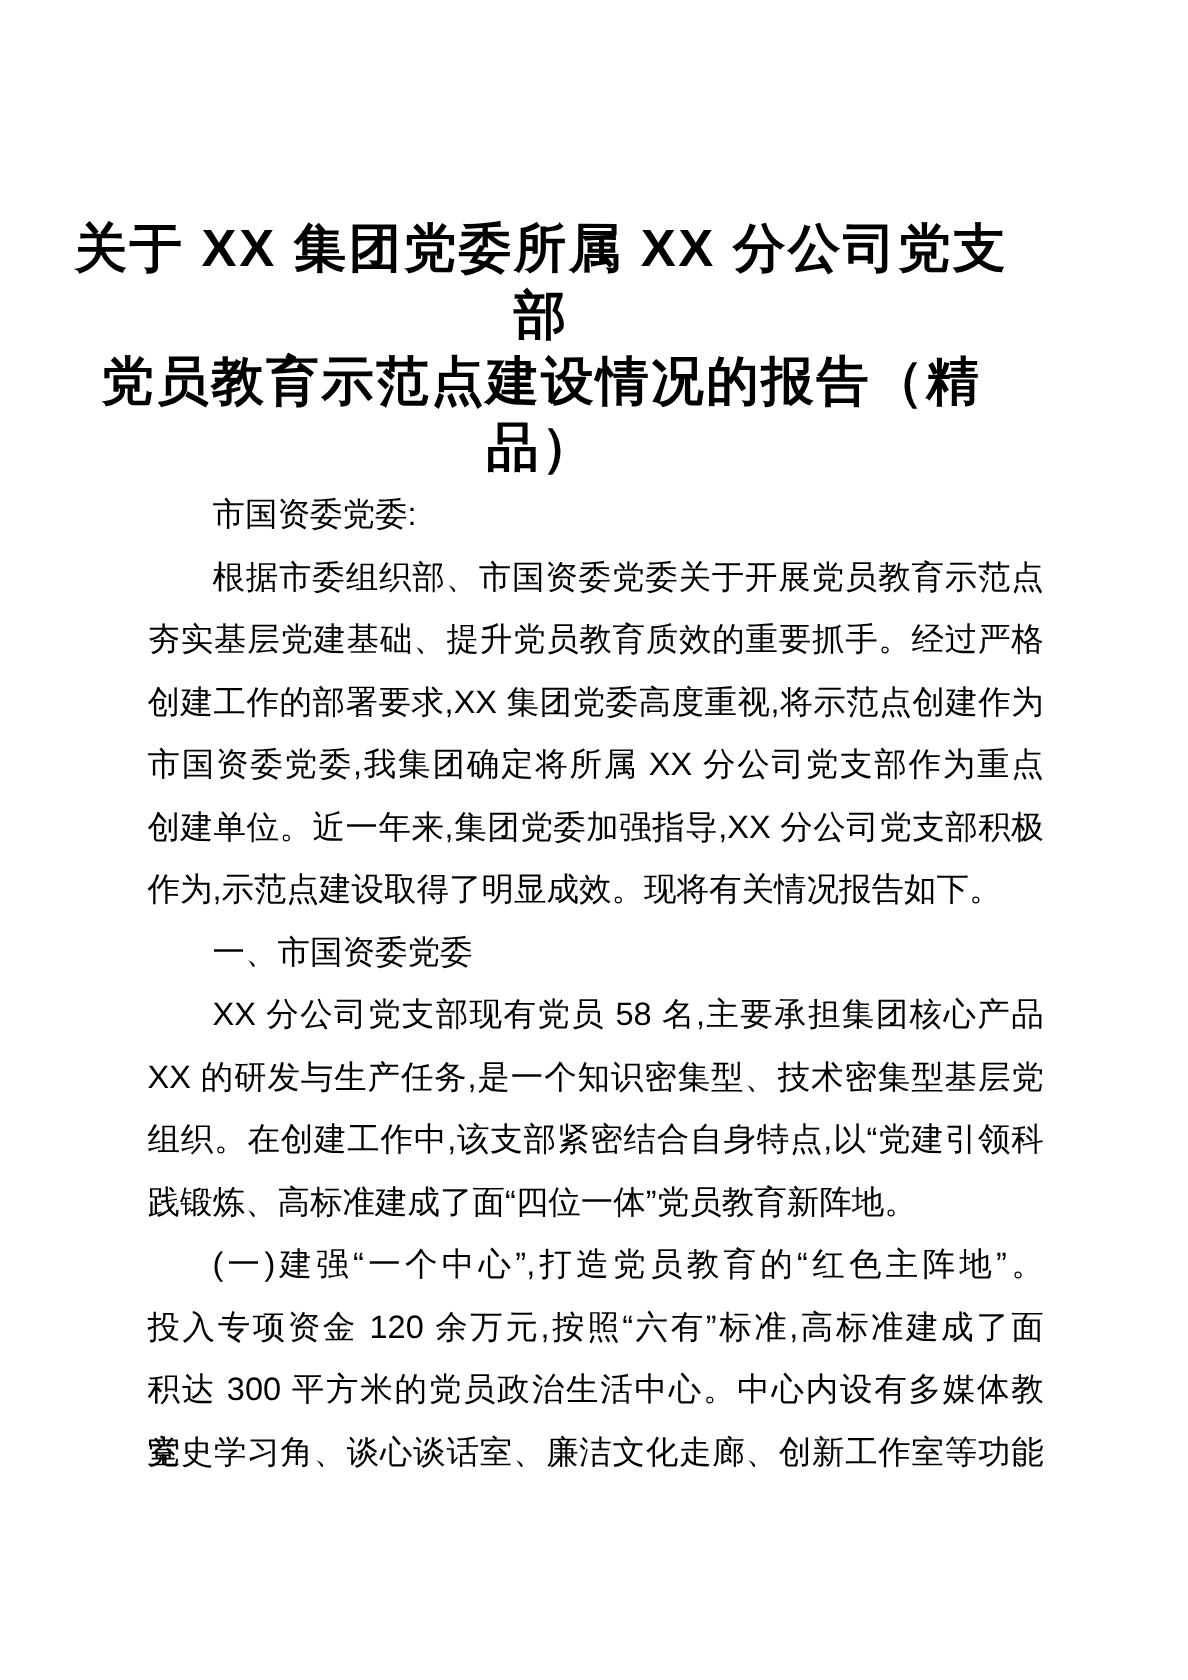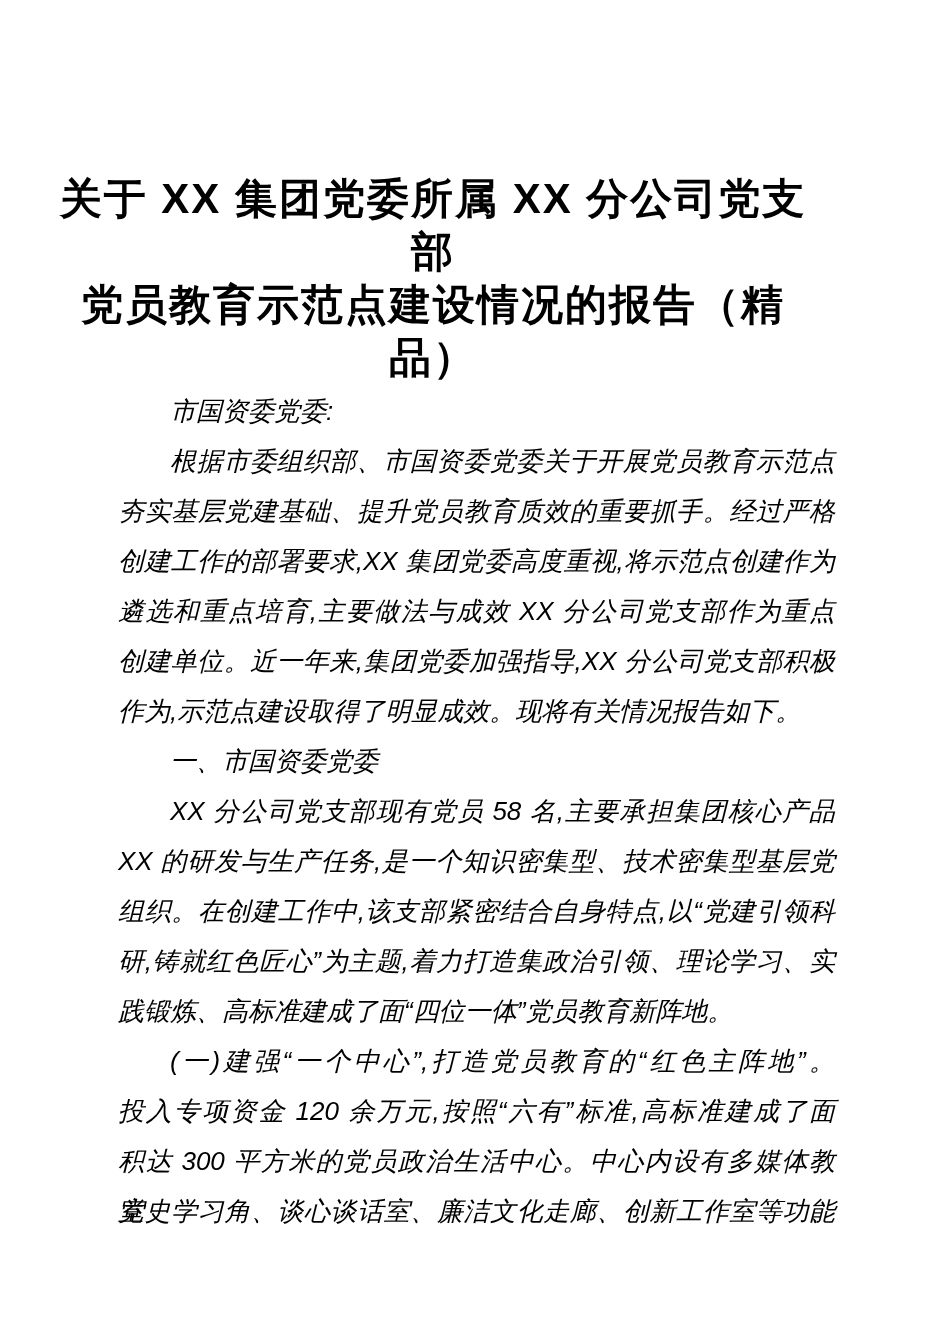--- a/index.html
+++ b/index.html
@@ -24,21 +24,20 @@
     line-height: 53px;
     font-weight: 700;
     letter-spacing: 2px;
   }
   .doc-body {
     margin-top: 2px;
     margin-left: 118px;
     width: 717px;
     font-size: 26px;
     line-height: 50px;
-    font-style: italic;
   }
   .body-line {
     height: 50px;
     white-space: pre-wrap;
   }
   .body-line.indent {
     text-indent: 52px;
   }
   .body-line.justify {
     text-align: justify;
@@ -52,27 +51,26 @@
   <h1 class="doc-title">
     <div>关于 XX 集团党委所属 XX 分公司党支部</div>
     <div>党员教育示范点建设情况的报告（精</div>
     <div>品）</div>
   </h1>
   <div class="doc-body">
       <div class="body-line indent">市国资委党委:</div>
       <div class="body-line indent justify">根据市委组织部、市国资委党委关于开展党员教育示范点</div>
       <div class="body-line justify">夯实基层党建基础、提升党员教育质效的重要抓手。经过严格</div>
       <div class="body-line justify">创建工作的部署要求,XX 集团党委高度重视,将示范点创建作为</div>
-      <div class="body-line justify">遴选和重点培育,主要做法与成效 XX 分公司党支部作为重点</div>
+      <div class="body-line justify">市国资委党委,我集团确定将所属 XX 分公司党支部作为重点</div>
       <div class="body-line justify">创建单位。近一年来,集团党委加强指导,XX 分公司党支部积极</div>
       <div class="body-line">作为,示范点建设取得了明显成效。现将有关情况报告如下。</div>
       <div class="body-line indent">一、市国资委党委</div>
       <div class="body-line indent justify">XX 分公司党支部现有党员 58 名,主要承担集团核心产品</div>
       <div class="body-line justify">XX 的研发与生产任务,是一个知识密集型、技术密集型基层党</div>
       <div class="body-line justify">组织。在创建工作中,该支部紧密结合自身特点,以“党建引领科</div>
-      <div class="body-line justify">研,铸就红色匠心”为主题,着力打造集政治引领、理论学习、实</div>
       <div class="body-line">践锻炼、高标准建成了面“四位一体”党员教育新阵地。</div>
       <div class="body-line indent justify">(一)建强“一个中心”,打造党员教育的“红色主阵地”。</div>
       <div class="body-line justify">投入专项资金 120 余万元,按照“六有”标准,高标准建成了面</div>
       <div class="body-line justify">积达 300 平方米的党员政治生活中心。中心内设有多媒体教室、</div>
       <div class="body-line justify">党史学习角、谈心谈话室、廉洁文化走廊、创新工作室等功能</div>
     </div>
 </div>
 
 </body></html>

